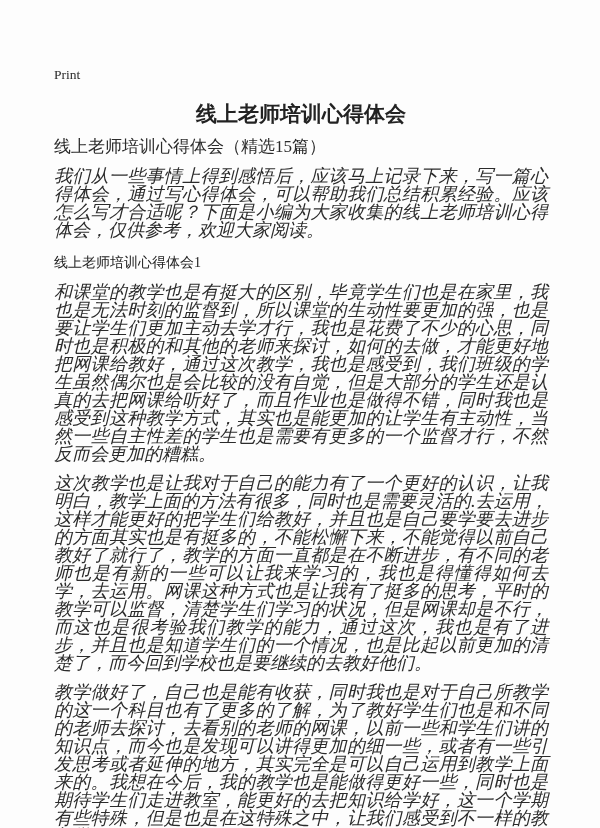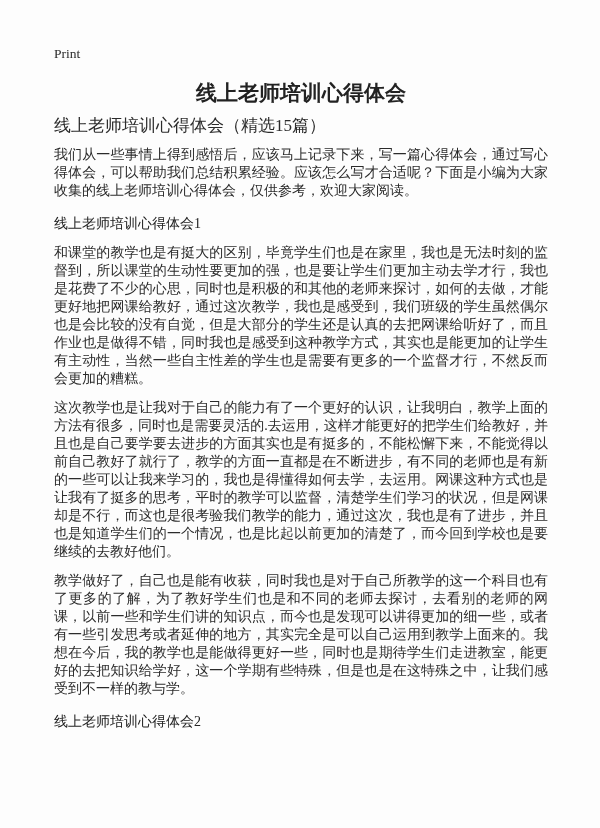--- a/index.html
+++ b/index.html
@@ -7,21 +7,21 @@
   body {
     background: #fdfdfd;
     color: #2b2b2b;
     font-family: "Liberation Serif", "DejaVu Serif", serif;
     -webkit-font-smoothing: antialiased;
   }
   .page {
     position: relative;
     width: 600px;
     height: 828px;
-    padding: 44px 52px 0 54px;
+    padding: 65px 52px 0 54px;
     overflow: hidden;
     background: #fdfdfd;
   }
   .print-link {
     display: inline-block;
     font-size: 13.5px;
     line-height: 18px;
     color: #2b2b2b;
     text-decoration: none;
     cursor: pointer;
@@ -34,25 +34,26 @@
     margin-top: 17px;
     color: #222222;
   }
   .subtitle {
     font-size: 17px;
     line-height: 18px;
     margin-top: 11px;
     text-align: justify;
   }
   .body-para {
-    font-size: 14px;
+    font-size: 18px;
     line-height: 18px;
     margin-top: 11px;
     text-align: justify;
     word-break: break-all;
+    font-style: italic;
   }
   .body-para.first-after-heading { margin-top: 9px; }
   .section-heading {
     font-size: 14px;
     font-weight: normal;
     line-height: 18px;
     margin-top: 15px;
     color: #222222;
   }
 </style>

